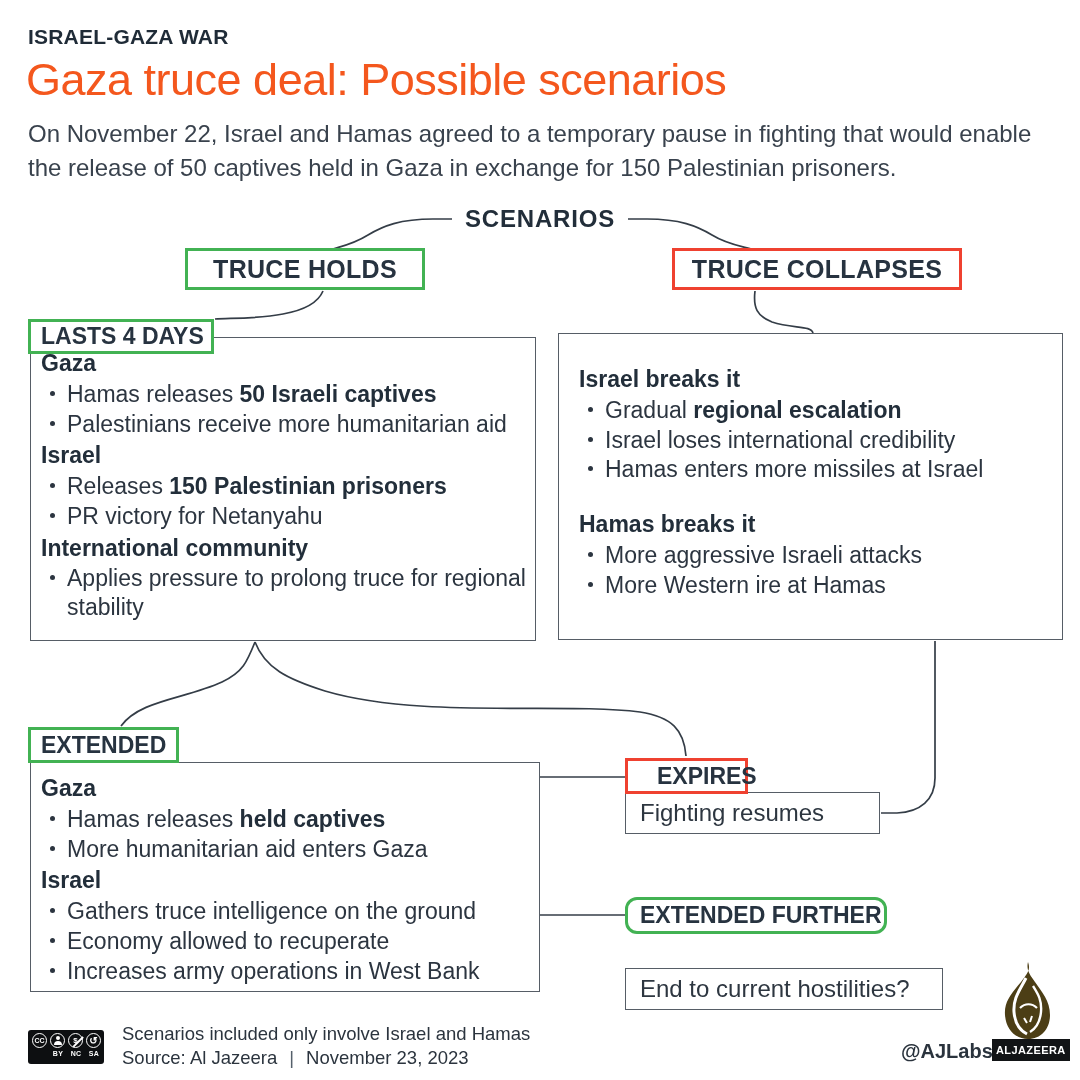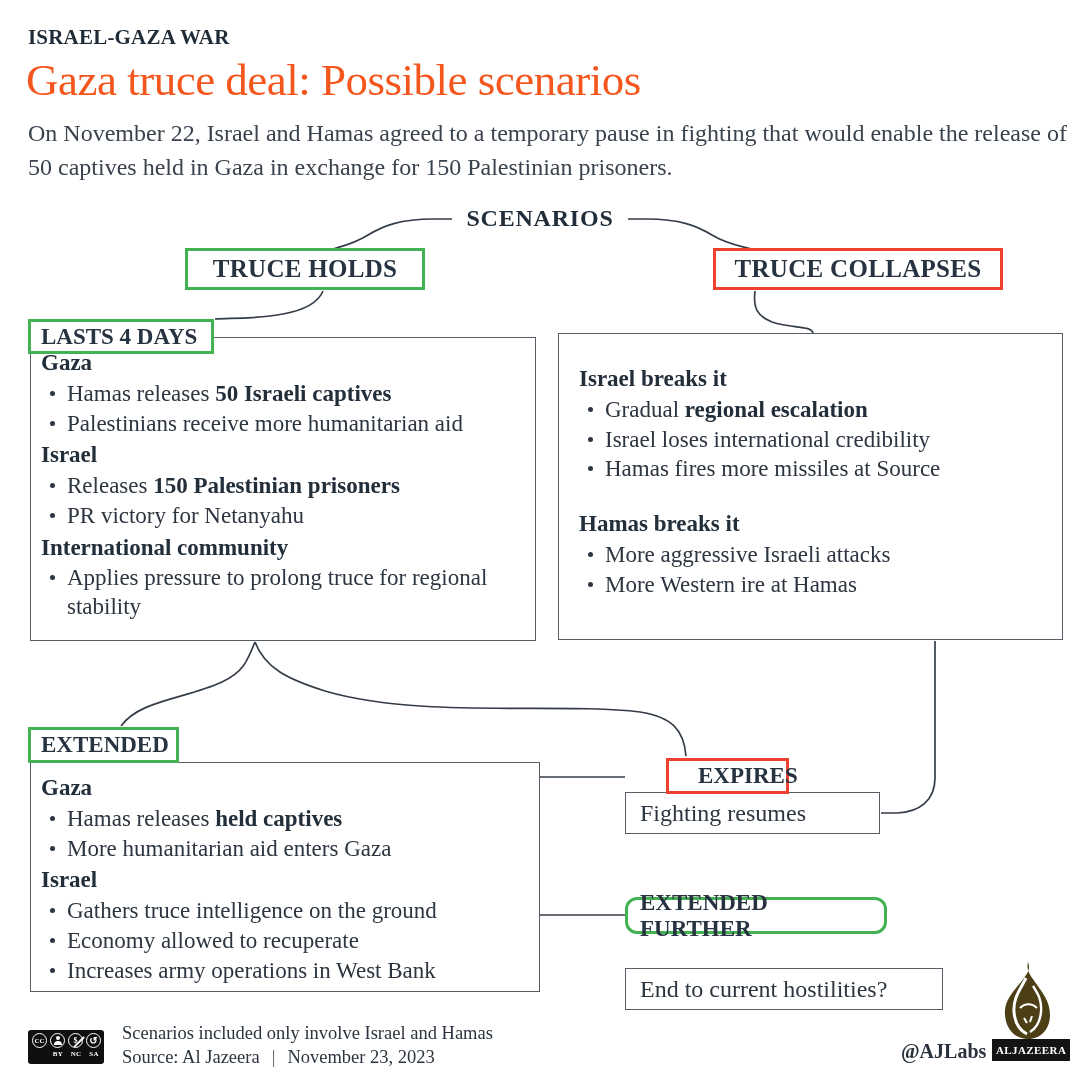--- a/index.html
+++ b/index.html
@@ -1,37 +1,37 @@
 <!DOCTYPE html>
 <html style="--orange: #F4571D; --green: #42B253; --red: #EF4130; --navy: #243140; --box-border: #565D66; --line: #343D47; --logo-gold: #4C3E15;"><head>
 <meta charset="utf-8">
 <style>
   html,body{margin:0;padding:0;background:#ffffff;}
   .canvas{
     position:relative;width:1080px;height:1080px;background:#fff;
-    font-family:Liberation Serif, serif;color:#243140;overflow:hidden;
+    font-family:Liberation Sans, sans-serif;color:#243140;overflow:hidden;
   }
   
   .kicker{position:absolute;left:28px;top:25px;font-size:21px;font-weight:700;
     letter-spacing:.2px;color:#1f2b37;}
   .title{position:absolute;left:26px;top:54px;font-size:45px;font-weight:500;
     color:var(--orange);letter-spacing:-.5px;}
   .intro{position:absolute;left:28px;top:117px;width:1040px;font-size:24px;
     line-height:1.4;color:#39424d;}
   
   .connectors{position:absolute;left:0;top:0;z-index:2;pointer-events:none;}
   .connectors path{stroke:#343d47;stroke-width:1.7;fill:none;}
   
   .scenarios{position:absolute;left:0;top:205px;width:1080px;text-align:center;
     font-size:24px;font-weight:700;letter-spacing:.8px;color:#222e3a;}
   
   .tag{position:absolute;background:#fff;display:flex;align-items:center;
     box-sizing:border-box;font-weight:600;color:#273340;z-index:3;}
   .tag.green{border:3px solid var(--green);}
-  .tag.red{border:3px solid var(--red);margin-left:41px;}
+  .tag.red{border:3px solid var(--red);}
   .tag.center{justify-content:center;}
   #tag-holds{left:185px;top:248px;width:240px;height:42px;font-size:25px;letter-spacing:.3px;}
   #tag-collapses{left:672px;top:248px;width:290px;height:42px;font-size:25px;letter-spacing:.3px;}
   #tag-lasts{left:28px;top:303px;width:186px;height:35px;font-size:23px;padding-left:10px;margin-top:16px;}
   #tag-extended{left:28px;top:727px;width:151px;height:36px;font-size:23px;padding-left:10px;}
   #tag-expires{left:625px;top:758px;width:123px;height:36px;font-size:23px;padding-left:29px;}
   #tag-extfurther{left:625px;top:897px;width:262px;height:37px;font-size:23px;padding-left:12px;border-radius:12px;}
   
   .cbox{position:absolute;border:1.5px solid #565d66;box-sizing:border-box;
     background:#fff;z-index:1;overflow:hidden;}
@@ -142,21 +142,21 @@
       <div class="bullet">
         <span class="dot"></span>
         <span class="btext"><span>Gradual </span><span class="b">regional escalation</span></span>
       </div>
       <div class="bullet">
         <span class="dot"></span>
         <span class="btext"><span>Israel loses international credibility</span></span>
       </div>
       <div class="bullet">
         <span class="dot"></span>
-        <span class="btext"><span>Hamas fires more missiles at Source</span></span>
+        <span class="btext"><span>Hamas enters more missiles at Israel</span></span>
       </div>
       <div class="gap"></div>
       <div class="sec-header">Hamas breaks it</div>
       <div class="bullet">
         <span class="dot"></span>
         <span class="btext"><span>More aggressive Israeli attacks</span></span>
       </div>
       <div class="bullet">
         <span class="dot"></span>
         <span class="btext"><span>More Western ire at Hamas</span></span>

